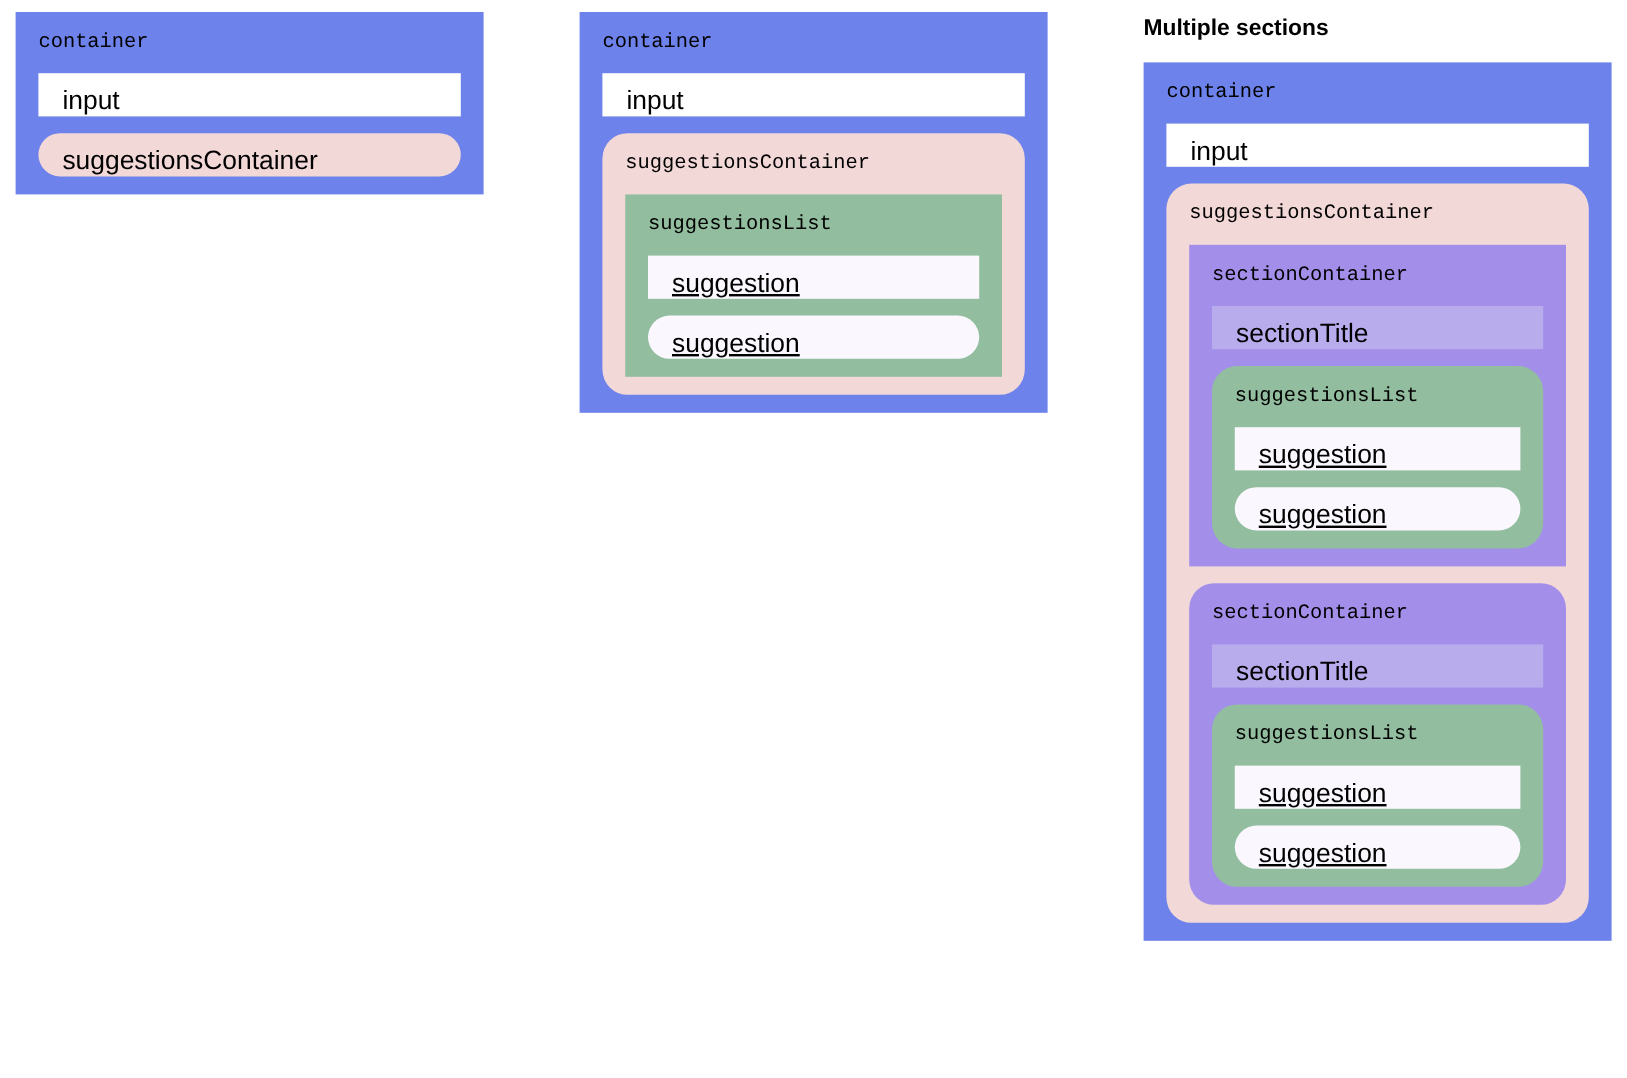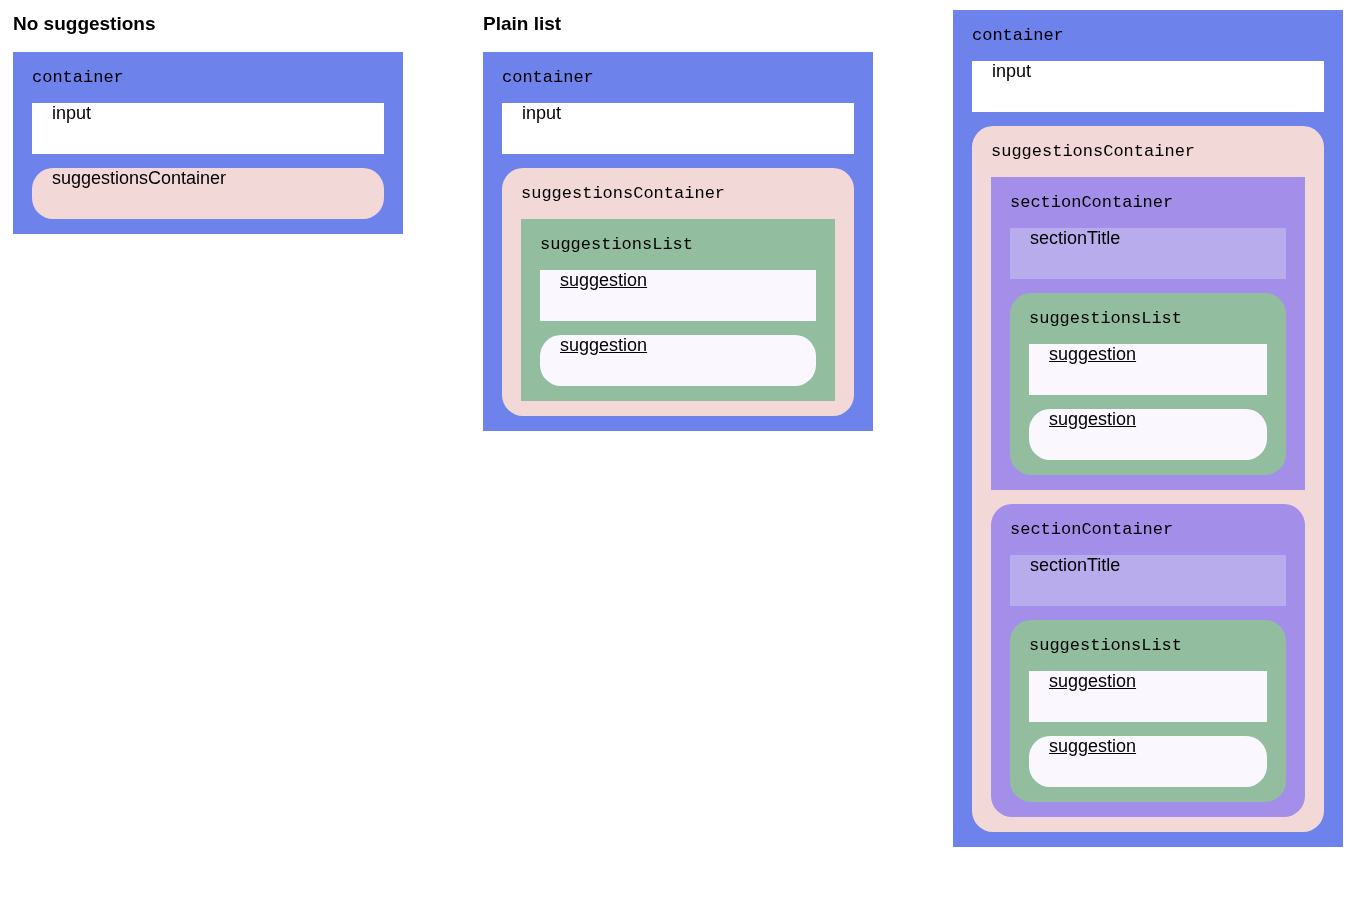--- a/index.html
+++ b/index.html
@@ -38,54 +38,52 @@
     line-height: 21px;
     margin-bottom: 15px;
     font-family: Liberation Mono, monospace;
   }
   .node + .node {
     margin-top: 14px;
     border-radius: 21px;
   }
   .leaf {
     box-sizing: border-box;
-    height: 51px;
+    height: 36px;
     display: flex;
-    align-items: flex-start;
+    align-items: flex-end;
     padding: 0 20px;
-    font-size: 18px;
+    font-size: 22px;
   }
   .c-container      { background: var(--container,      #6d82ea); }
   .c-input          { background: var(--input,          #ffffff); }
   .c-sugg-container { background: var(--suggestions-container, #f3d8d8); }
   .c-sugg-list      { background: var(--suggestions-list,      #92be9f); }
   .c-suggestion     { background: var(--suggestion,     #faf8fe); text-decoration: underline; }
   .c-section        { background: var(--section-container, #a38fea); }
   .c-section-title  { background: var(--section-title,  #b8acec); }
 </style>
 </head>
 <body>
 
 <div class="page">
 
   <section class="column">
-    <h3 class="example-heading">No suggestions</h3>
     <div class="box c-container">
       <div class="box-label">container</div>
       <div class="leaf node c-input">
         <span>input</span>
       </div>
       <div class="leaf node c-sugg-container">
         <span>suggestionsContainer</span>
       </div>
     </div>
   </section>
 
   <section class="column">
-    <h3 class="example-heading">Plain list</h3>
     <div class="box c-container">
       <div class="box-label">container</div>
       <div class="leaf node c-input">
         <span>input</span>
       </div>
       <div class="box node c-sugg-container">
         <div class="box-label">suggestionsContainer</div>
         <div class="box node c-sugg-list">
           <div class="box-label">suggestionsList</div>
           <div class="leaf node c-suggestion">
@@ -93,20 +91,21 @@
           </div>
           <div class="leaf node c-suggestion">
             <span>suggestion</span>
           </div>
         </div>
       </div>
     </div>
   </section>
 
   <section class="column">
+    <h3 class="example-heading">Multiple sections</h3>
     <div class="box c-container">
       <div class="box-label">container</div>
       <div class="leaf node c-input">
         <span>input</span>
       </div>
       <div class="box node c-sugg-container">
         <div class="box-label">suggestionsContainer</div>
 
         <div class="box node c-section">
           <div class="box-label">sectionContainer</div>

